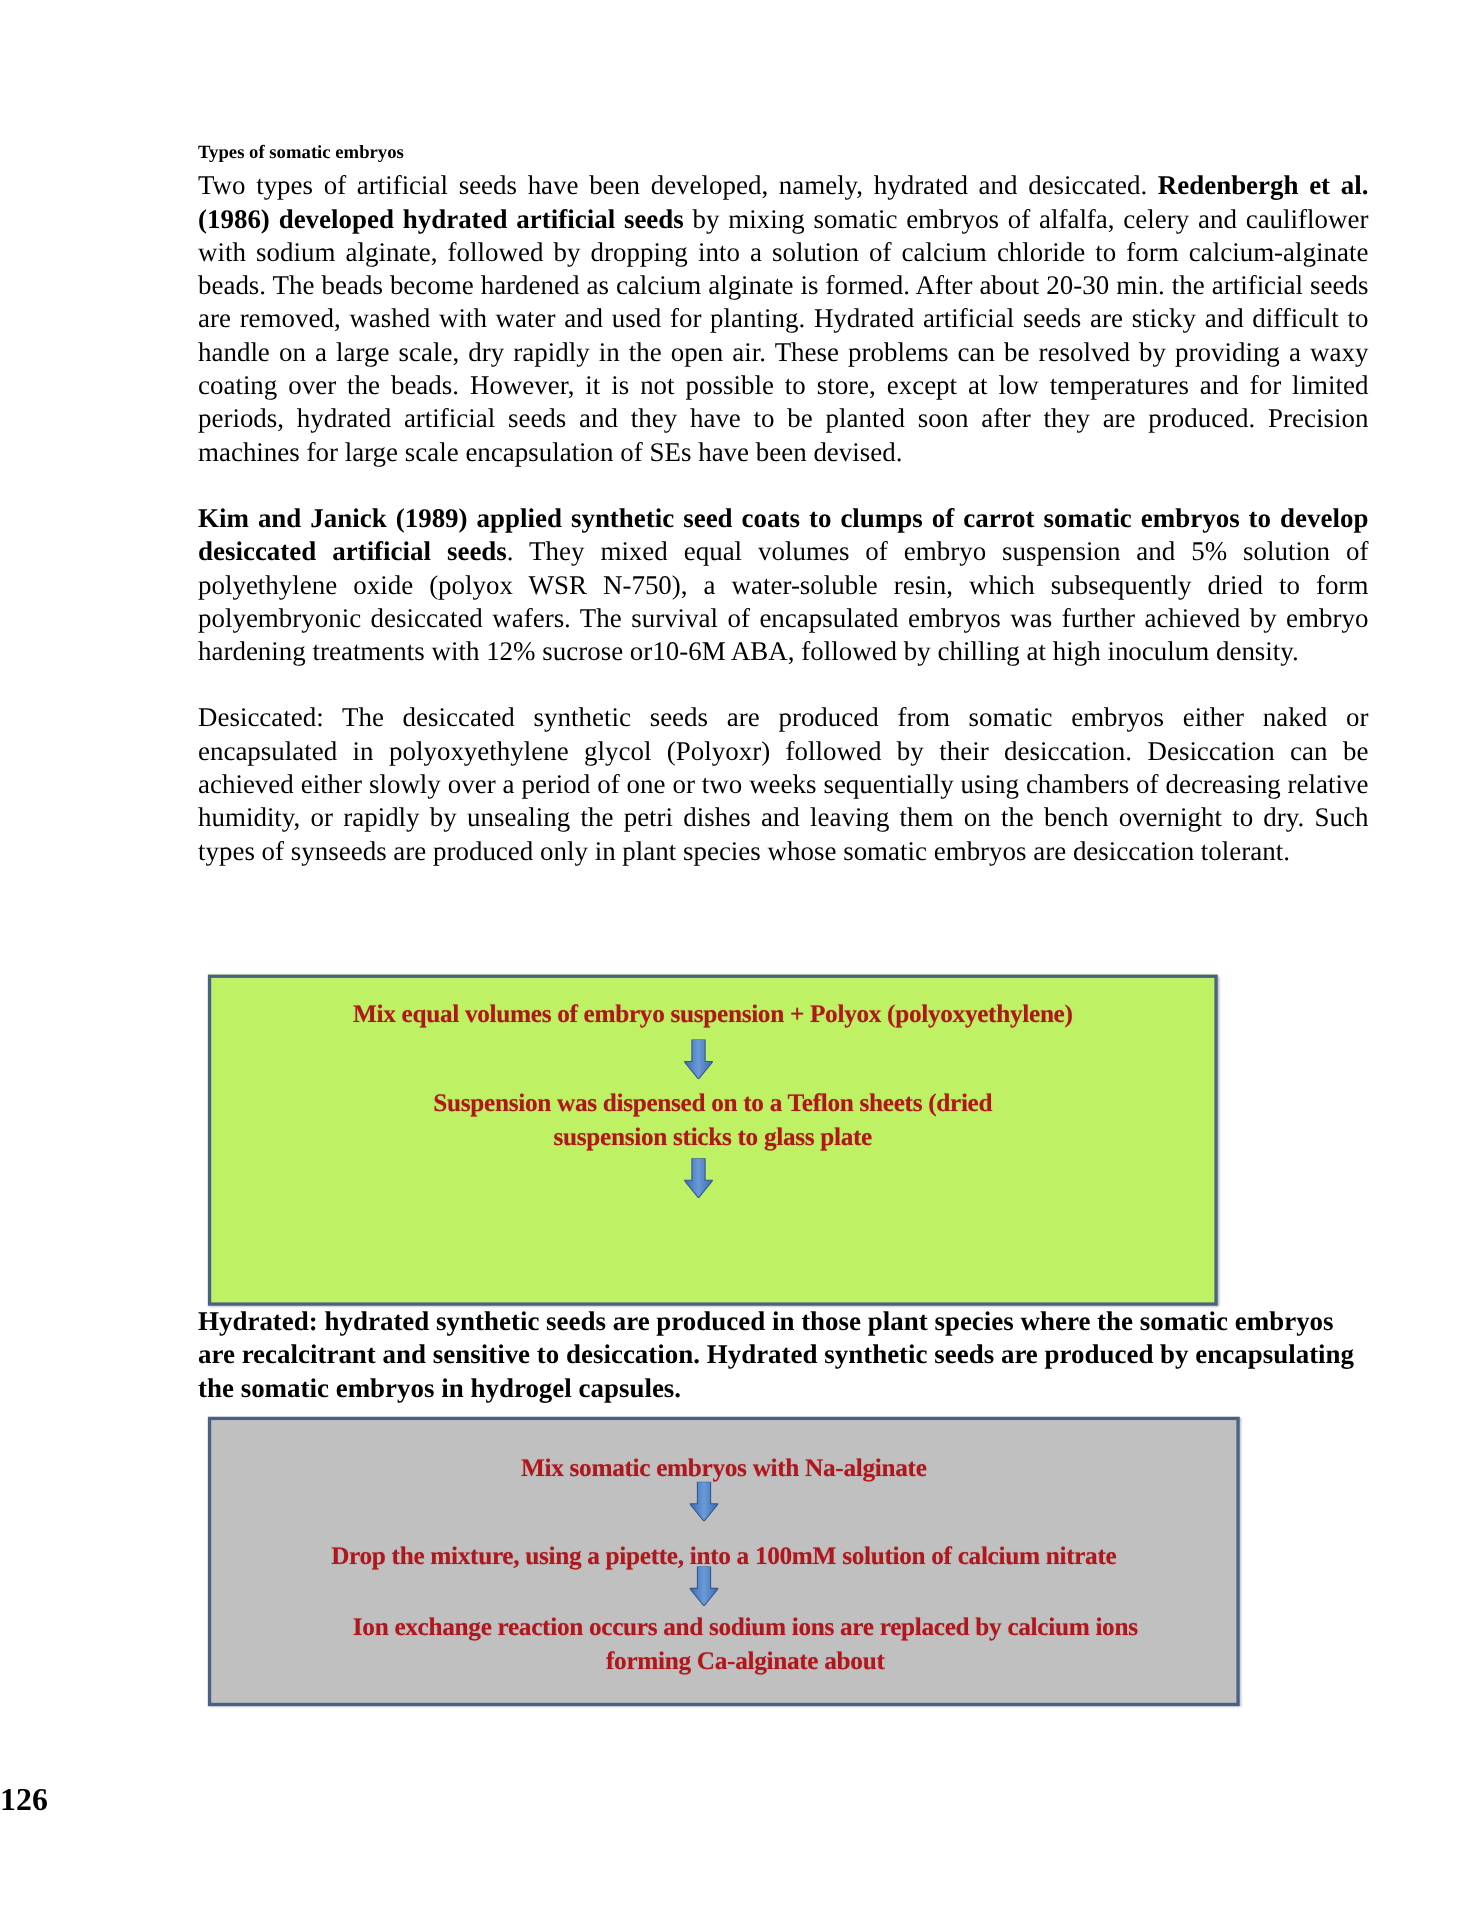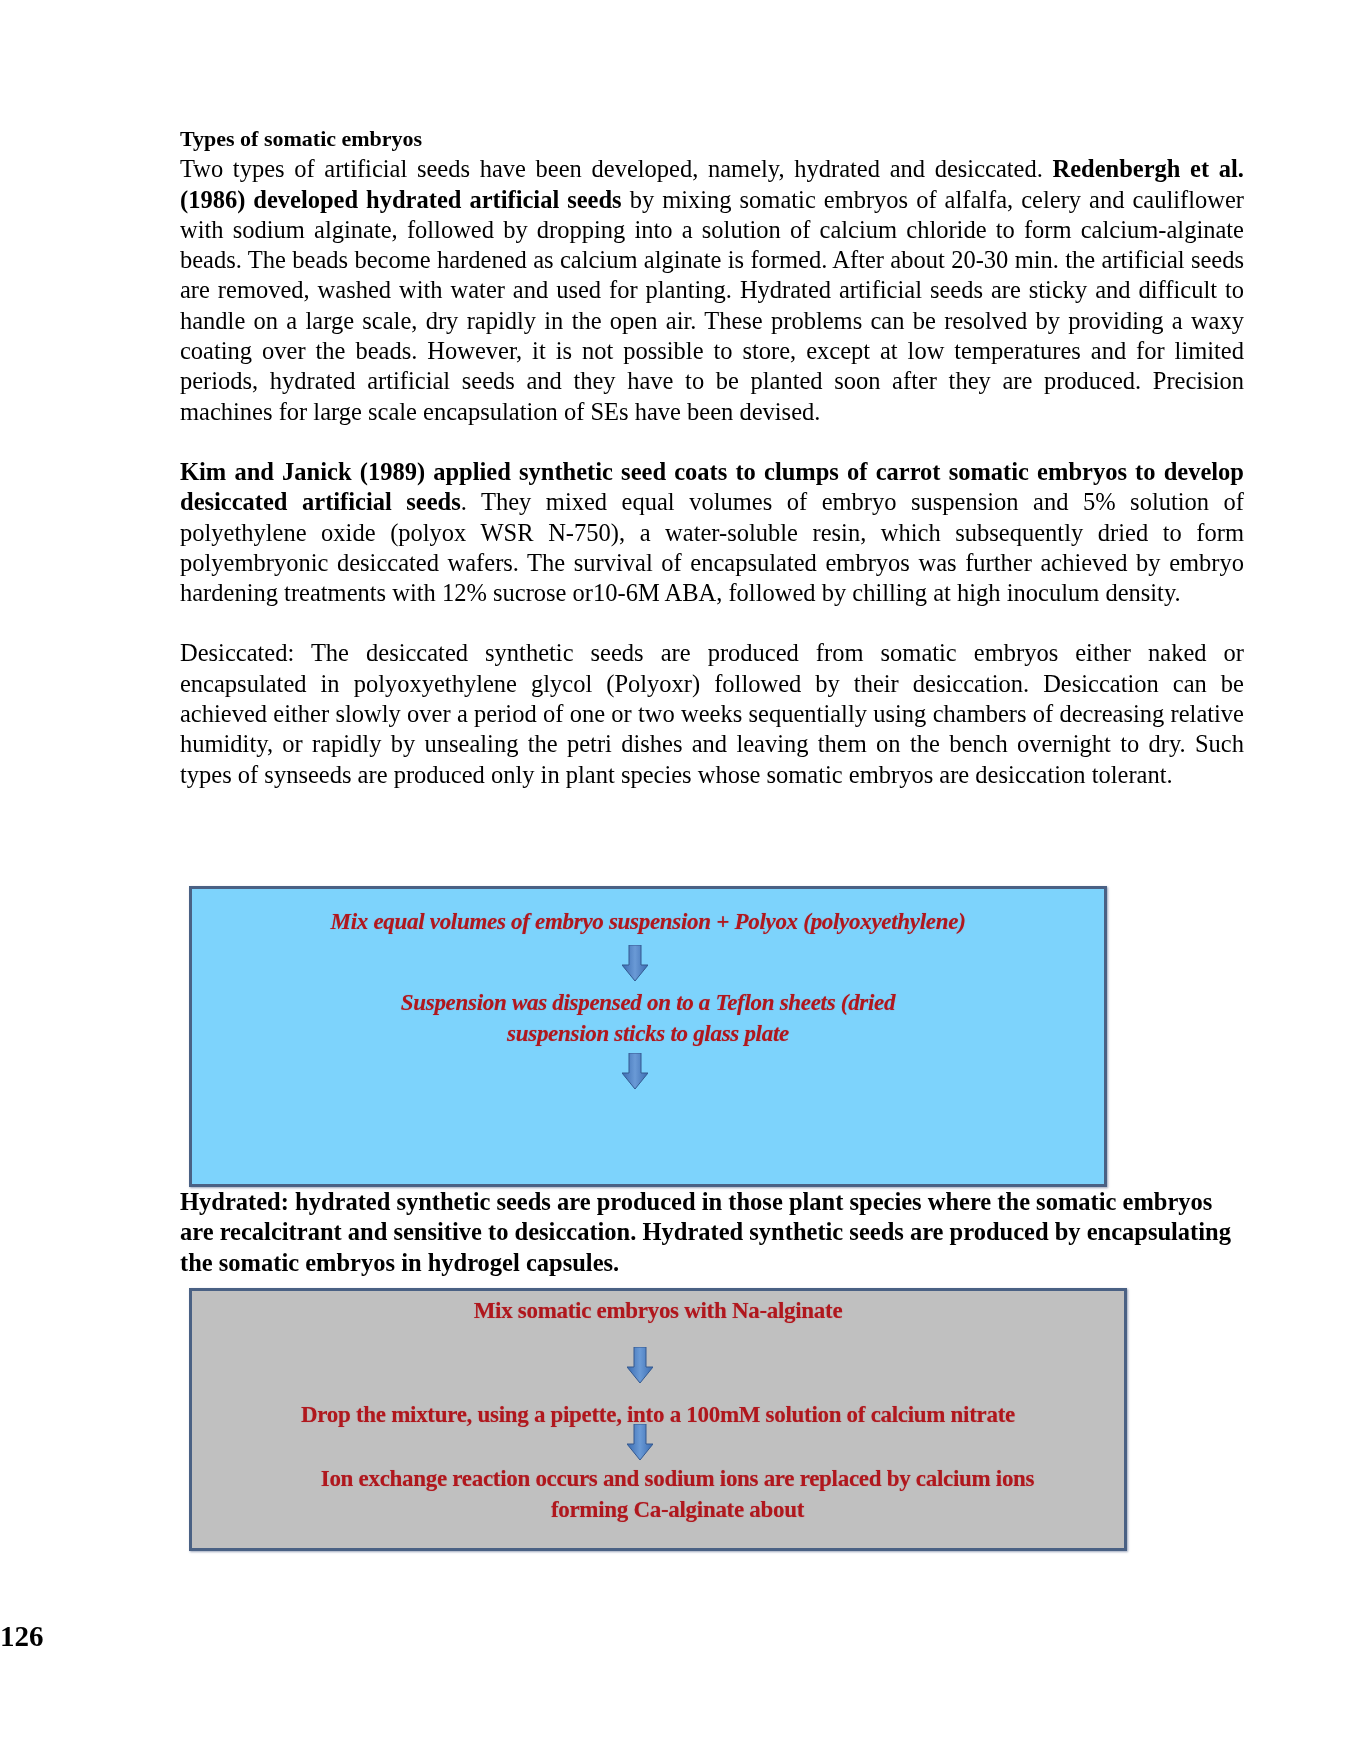--- a/index.html
+++ b/index.html
@@ -23,21 +23,21 @@
     }
     .para {
       font-size: 24.5px;
       line-height: 30.3px;
       text-align: justify;
       margin: 0;
     }
     .para.left { text-align: left; font-weight: bold; }
     .heading {
       font-weight: bold;
-      font-size: 22px;
+      font-size: 17px;
       line-height: 30.3px;
       margin: 0;
     }
     .gap { height: 30px; }
     b { font-weight: bold; }
 
     .flowbox {
       position: absolute;
       background: #c0c0c0;
       border: 3px solid #4a6184;
@@ -80,21 +80,21 @@
 
 <div class="page">
   <p class="heading">Types of somatic embryos</p>
   <p class="para"><span>Two types of artificial seeds have been developed, namely, hydrated and desiccated. </span><b>Redenbergh et al. (1986) developed hydrated artificial seeds</b><span> by mixing somatic embryos of alfalfa, celery and cauliflower with sodium alginate, followed by dropping into a solution of calcium chloride to form calcium-alginate beads. The beads become hardened as calcium alginate is formed. After about 20-30 min. the artificial seeds are removed, washed with water and used for planting. Hydrated artificial seeds are sticky and difficult to handle on a large scale, dry rapidly in the open air. These problems can be resolved by providing a waxy coating over the beads. However, it is not possible to store, except at low temperatures and for limited periods, hydrated artificial seeds and they have to be planted soon after they are produced. Precision machines for large scale encapsulation of SEs have been devised.</span></p>
   <div class="gap"></div>
   <p class="para"><b>Kim and Janick (1989) applied synthetic seed coats to clumps of carrot somatic embryos to develop desiccated artificial seeds</b><span>. They mixed equal volumes of embryo suspension and 5% solution of polyethylene oxide (polyox WSR N-750), a water-soluble resin, which subsequently dried to form polyembryonic desiccated wafers. The survival of encapsulated embryos was further achieved by embryo hardening treatments with 12% sucrose or10-6M ABA, followed by chilling at high inoculum density.</span></p>
   <div class="gap"></div>
   <p class="para">Desiccated: The desiccated synthetic seeds are produced from somatic embryos either naked or encapsulated in polyoxyethylene glycol (Polyoxr) followed by their desiccation. Desiccation can be achieved either slowly over a period of one or two weeks sequentially using chambers of decreasing relative humidity, or rapidly by unsealing the petri dishes and leaving them on the bench overnight to dry. Such types of synseeds are produced only in plant species whose somatic embryos are desiccation tolerant.</p>
 </div>
 
-<div class="flowbox" id="flow1" style="background: #7dd3fc; border-color: rgb(74, 97, 132); font-style: italic;">
+<div class="flowbox" id="flow1" style="background: #bef264; border-color: rgb(74, 97, 132);">
   <div class="flowtext" style="top: 17px; color: rgb(176, 23, 29);">
     <div>Mix equal volumes of embryo suspension + Polyox (polyoxyethylene)</div>
   </div>
   <svg class="arrow" style="left:430px; top:56px;" viewBox="0 0 26 36">
     <defs>
         <linearGradient id="ag1" x1="0" x2="1">
           <stop offset="0" stop-color="#3a6bb0"></stop>
           <stop offset="0.5" stop-color="#6a9ad6"></stop>
           <stop offset="1" stop-color="#3a6bb0"></stop>
         </linearGradient>
@@ -115,21 +115,21 @@
       </defs>
     <path d="M7 0 H19 V20 H26 L13 36 L0 20 H7 Z" fill="url(#ag2)" stroke="#34598f" stroke-width="1"></path>
   </svg>
 </div>
 
 <div style="position:absolute; left:180px; top:1187px; width:1064px;">
   <p class="para left">Hydrated: hydrated synthetic seeds are produced in those plant species where the somatic embryos are recalcitrant and sensitive to desiccation. Hydrated synthetic seeds are produced by encapsulating the somatic embryos in hydrogel capsules.</p>
 </div>
 
 <div class="flowbox" id="flow2" style="background: rgb(192, 192, 192); border-color: rgb(74, 97, 132);">
-  <div class="flowtext" style="top: 4px; color: rgb(176, 23, 29);">
+  <div class="flowtext" style="top: 28px; color: rgb(176, 23, 29);">
     <div>Mix somatic embryos with Na-alginate</div>
   </div>
   <svg class="arrow" style="left:435px; top:56px;" viewBox="0 0 26 36">
     <defs>
         <linearGradient id="ag3" x1="0" x2="1">
           <stop offset="0" stop-color="#3a6bb0"></stop>
           <stop offset="0.5" stop-color="#6a9ad6"></stop>
           <stop offset="1" stop-color="#3a6bb0"></stop>
         </linearGradient>
       </defs>

